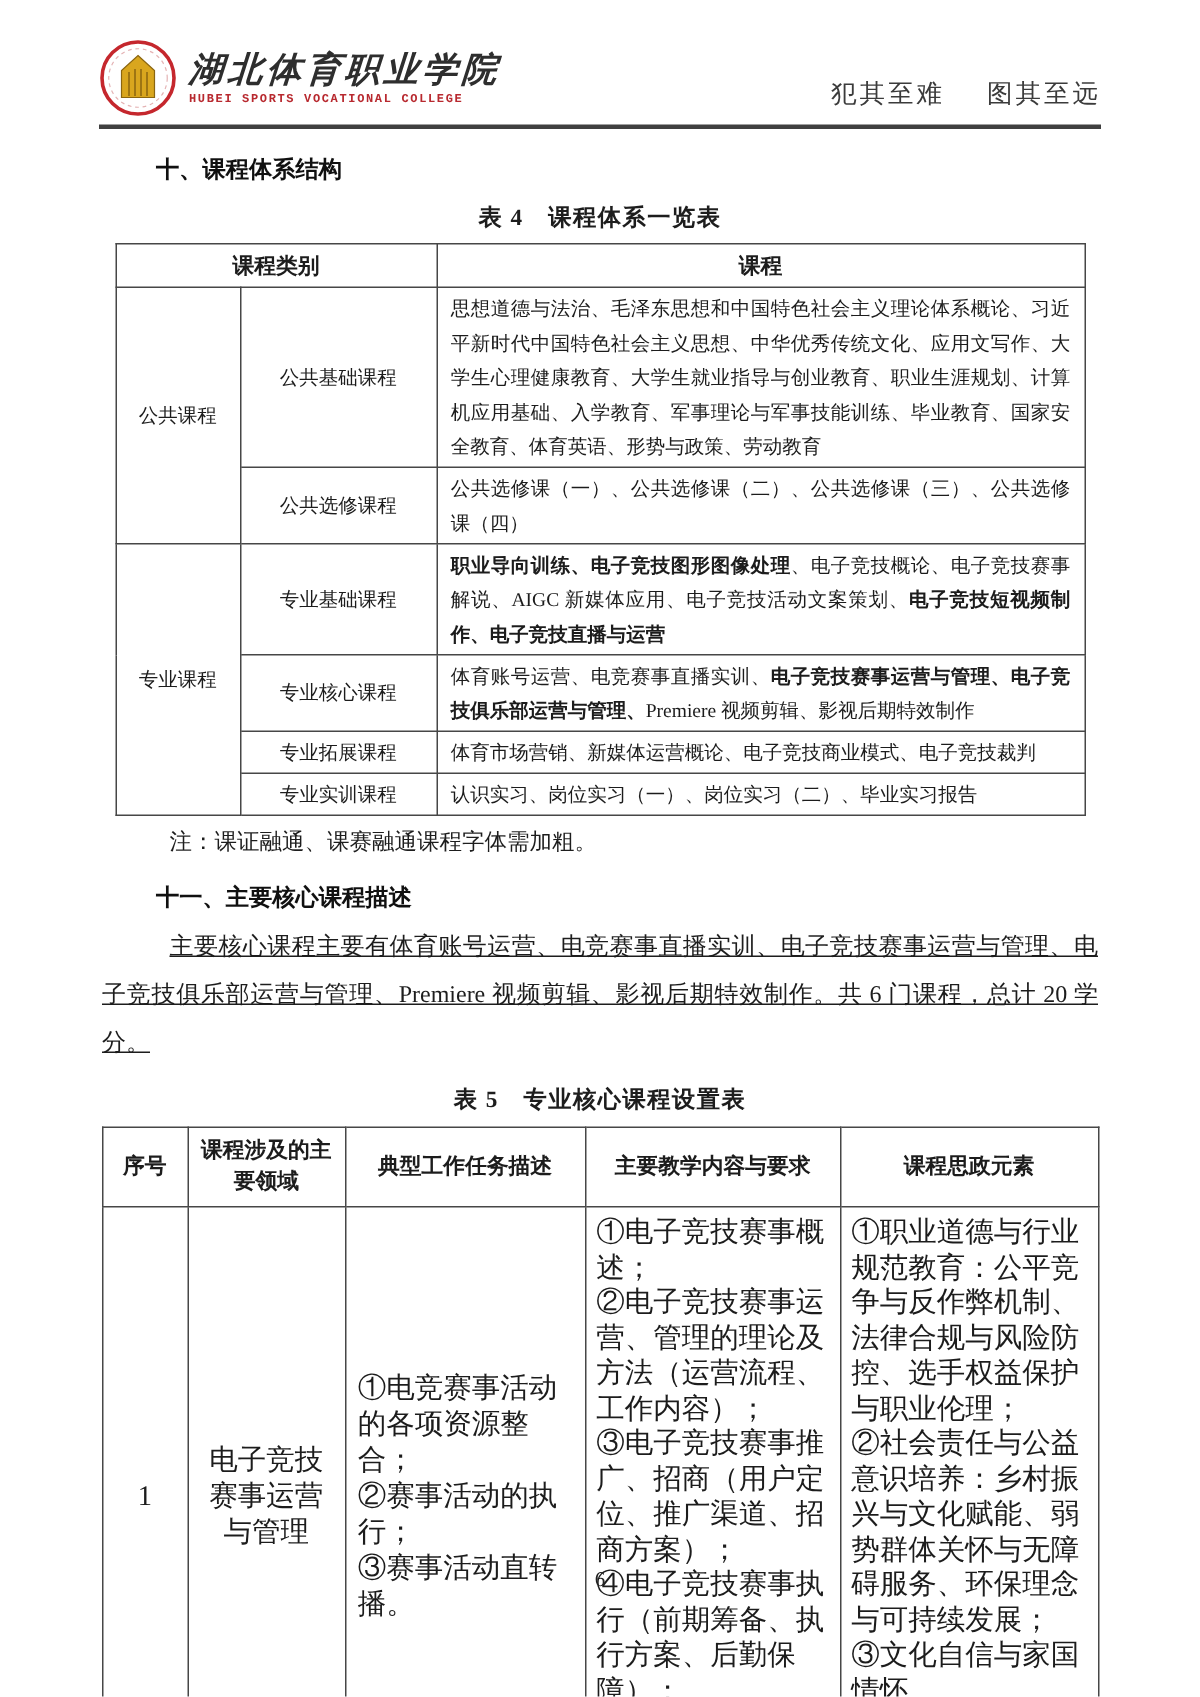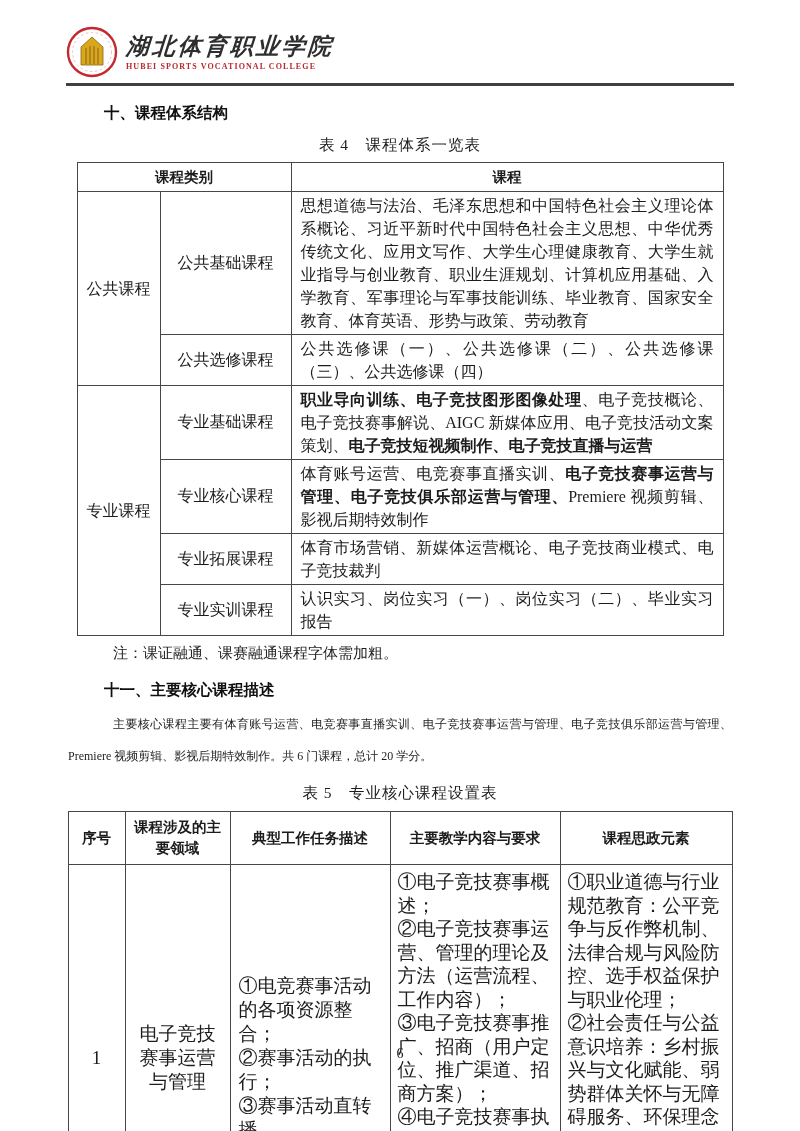--- a/index.html
+++ b/index.html
@@ -26,53 +26,53 @@
   .seal { width: 52px; height: 52px; flex: 0 0 auto; }
   .brand-text { display: flex; flex-direction: column; }
   .brand-zh {
     font-size: 23px; font-weight: bold; font-style: italic;
     letter-spacing: 3px; color: #2e2e2e; transform: skewX(-4deg);
     line-height: 1.2; white-space: nowrap;
   }
   .brand-en {
     font-size: 8px; color: #b8292f; font-weight: bold;
     letter-spacing: 1.1px; margin-top: 2px; white-space: nowrap;
-    font-family: Liberation Serif, serif;
+    font-family: Liberation Mono, monospace;
   }
   .motto {
     display: flex; gap: 28px;
     font-size: 17px; color: #3b3b3b; letter-spacing: 2px;
     padding-bottom: 4px; white-space: nowrap;
   }
 
   
   .section-heading {
     font-family: "Liberation Sans", "DejaVu Sans", sans-serif;
     font-weight: bold; font-size: 15.5px; color: #101010;
     margin: 17px 0 0 104px;
   }
   .table-caption {
-    text-align: center; font-weight: normal; font-size: 15.5px;
+    text-align: center; font-weight: bold; font-size: 15.5px;
     margin-top: 11px; letter-spacing: 1px;
   }
 
   
   table.t4 { border-collapse: collapse; width: 647px; margin: 6px auto 0; }
-  .t4 td { border: 1px solid #474747; font-size: 16px; color: #1c1c1c; }
+  .t4 td { border: 1px solid #474747; font-size: 13px; color: #1c1c1c; }
   .t4 .hdr { text-align: center; font-weight: bold; font-size: 14.5px; height: 26px; }
   .t4 .cat { width: 70px; text-align: center; line-height: 22px; padding: 2px 6px; }
   .t4 .typ { width: 118px; text-align: center; padding: 2px 6px; }
   .t4 .crs { line-height: 23px; padding: 2px 9px; text-align: justify; }
   .t4 .crs b { font-weight: bold; }
 
   .note { font-size: 15px; margin: 8px 0 0 113px; }
 
   .para {
-    font-size: 12px; line-height: 32px; text-align: justify;
-    margin: 7px 68px 0; text-indent: 45px;
+    font-size: 16px; line-height: 32px; text-align: justify;
+    margin: 7px 68px 0; text-indent: 45px; text-decoration: underline;
   }
 
   
   table.t5 { border-collapse: collapse; width: 664px; margin: 7px auto 0; table-layout: fixed; }
   .t5 th, .t5 td { border: 1px solid #474747; font-size: 19px; color: #1c1c1c; }
   .t5 th {
     font-weight: bold; font-size: 14.5px; text-align: center;
     height: 48px; line-height: 21px; padding: 2px 8px;
   }
   .t5 .c-no   { text-align: center; vertical-align: middle; }
@@ -97,20 +97,24 @@
       <path d="M26 11 L37 21 L37 39 L15 39 L15 21 Z" fill="#d9a61e" stroke="#8a6510" stroke-width="0.8"></path>
       <line x1="20" y1="22" x2="20" y2="38" stroke="#8a6510" stroke-width="1"></line>
       <line x1="24" y1="20" x2="24" y2="38" stroke="#8a6510" stroke-width="1"></line>
       <line x1="28" y1="20" x2="28" y2="38" stroke="#8a6510" stroke-width="1"></line>
       <line x1="32" y1="22" x2="32" y2="38" stroke="#8a6510" stroke-width="1"></line>
     </svg>
     <div class="brand-text">
       <div class="brand-zh">湖北体育职业学院</div>
       <div class="brand-en">HUBEI SPORTS VOCATIONAL COLLEGE</div>
     </div>
+  </div>
+  <div class="motto">
+    <span>犯其至难</span>
+    <span>图其至远</span>
   </div>
 </div>
 
 <div class="section-heading">十、课程体系结构</div>
 
 <div class="table-caption">表 4　课程体系一览表</div>
 
 <table class="t4">
   <tbody>
       <tr>

